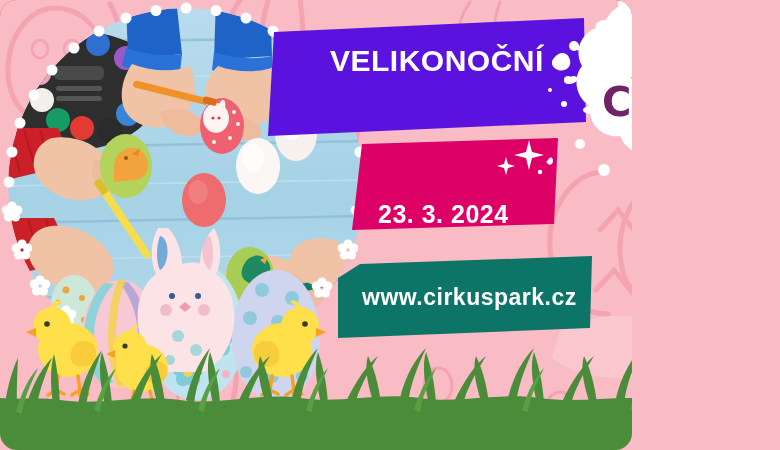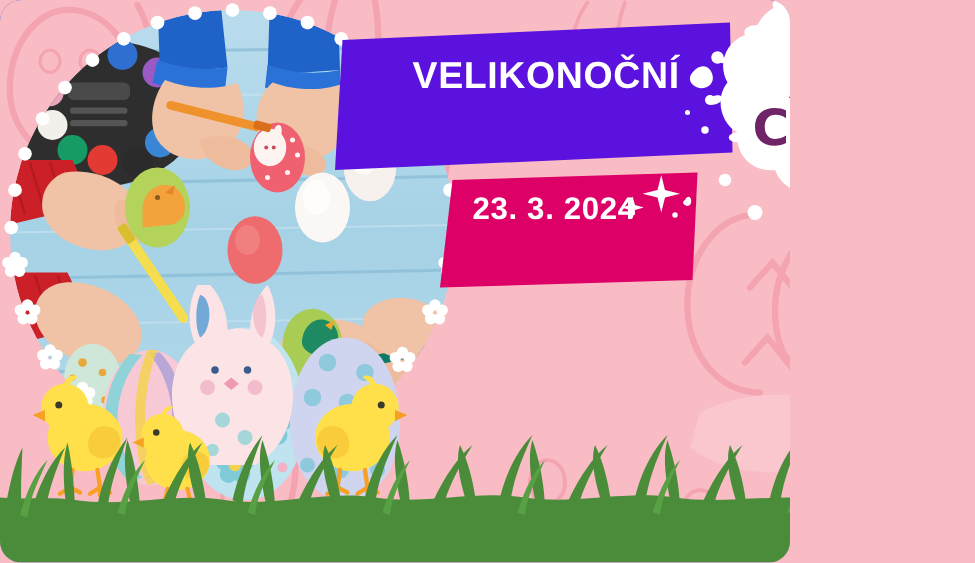--- a/index.html
+++ b/index.html
@@ -3,21 +3,21 @@
 <meta charset="utf-8">
 <style>
   * { box-sizing: border-box; margin:0; padding:0; }
   body {
     width:780px; height:450px; overflow:hidden;
     font-family:"Liberation Sans", sans-serif;
     background:#f9bcc4;
   }
   #poster {
     position:relative; width:632px; height:450px; overflow:hidden;
-    background:#1d4ed8;
+    background:#c2410c;
     border-radius:17px;
   }
 
   
   .bg-doodles { position:absolute; inset:0; }
   .bg-doodles svg { display:block; width:780px; height:450px; }
 
   
   .photo-circle {
     position:absolute; left:8px; top:8px; width:356px; height:356px;
@@ -37,21 +37,21 @@
     position:absolute; color:#fff; font-weight:bold;
     letter-spacing:0.5px; white-space:nowrap;
   }
 
   #purple-banner { left:268px; top:18px; width:330px; height:118px; }
   #purple-banner .ribbon-text { left:62px; top:22px; }
   .title-line { font-size:30px; line-height:42px; font-weight:bold; }
 
   #date-banner { left:352px; top:138px; width:216px; height:92px; }
   #date-banner .ribbon-text { left:26px; top:12px; }
-  .date-line { font-size:25px; line-height:35px; font-weight:bold; }
+  .date-line { font-size:25px; line-height:35px; font-weight:bold;margin-top:47px; }
 
   #web-banner { left:338px; top:256px; width:262px; height:86px; }
   #web-banner .ribbon-text { left:24px; top:28px; font-size:23px; }
 
   
   .splash { position:absolute; left:560px; top:-6px; width:226px; height:196px; }
   .splash svg { display:block; }
 
   .logo { position:absolute; left:596px; top:36px; width:160px; height:100px; }
   .logo svg { display:block; }
@@ -404,20 +404,26 @@
         <path d="M152 26 l2 -7 l2 7 l7 2 l-7 2 l-2 7 l-2 -7 l-7 -2 z"></path>
         <circle cx="188" cy="34" r="2.2"></circle>
         <path d="M196 22 c2 -4 5 -3 5 1 c0 3 -3 5 -5 3 c-2 -1 -2 -3 0 -4z"></path>
       </g>
     </svg>
     <div class="ribbon-text">
       <div class="date-line">23. 3. 2024</div>
     </div>
   </div>
 
+  <div class="ribbon" id="web-banner">
+    <svg viewBox="0 0 262 86" width="262" height="86">
+      <path d="M22 8 L254 0 L252 72 L0 82 L0 22 Z" fill="#0c7568"></path>
+    </svg>
+    <div class="ribbon-text">www.cirkuspark.cz</div>
+  </div>
 
   <div class="splash">
     <svg viewBox="0 0 226 196" width="226" height="196">
       <path d="M46 26 c8 -16 26 -22 42 -16 c10 -16 30 -20 44 -10 c12 -12 32 -10 40 6 c18 -4 34 8 34 26 c14 6 20 24 12 38 c10 12 8 30 -4 38 c4 18 -8 34 -26 34 c-6 16 -26 24 -42 16 c-12 12 -32 12 -44 0 c-16 8 -36 0 -42 -16 c-18 2 -32 -12 -30 -30 c-14 -8 -18 -28 -8 -40 c-8 -14 -2 -32 14 -38 c-2 -4 2 -8 10 -8 z" fill="#ffffff"></path>
 
       <g fill="#ffffff">
         <circle cx="14" cy="52" r="5"></circle>
           <circle cx="8" cy="86" r="4"></circle>
         <circle cx="20" cy="150" r="5"></circle>
           <circle cx="44" cy="176" r="6"></circle>

